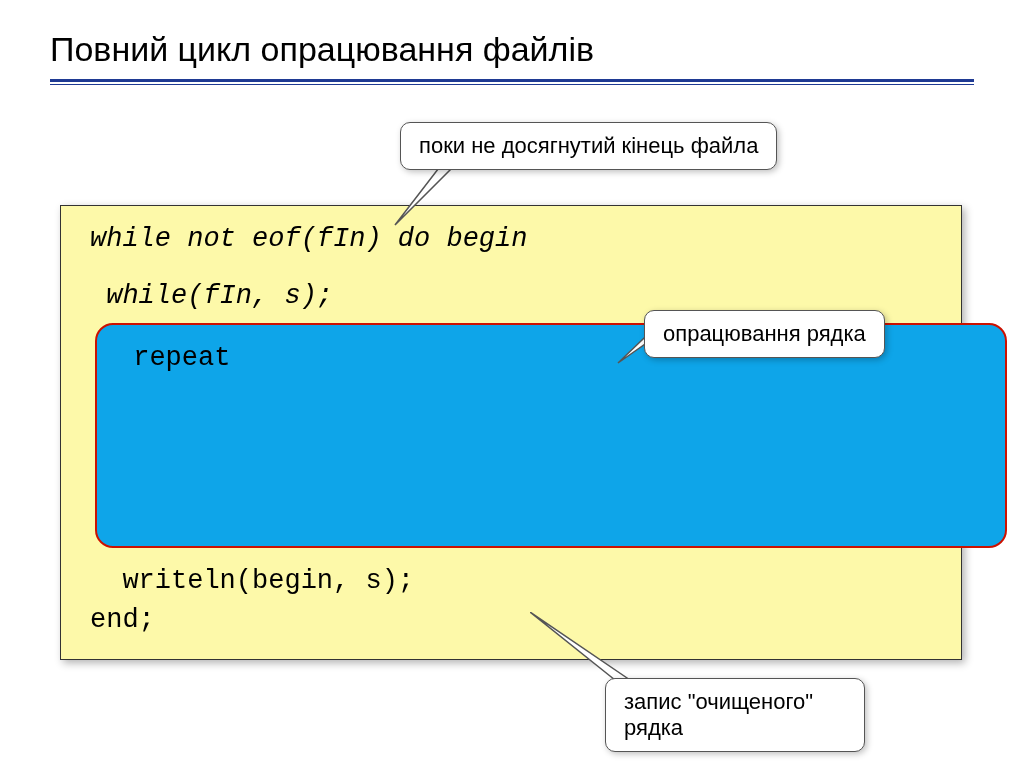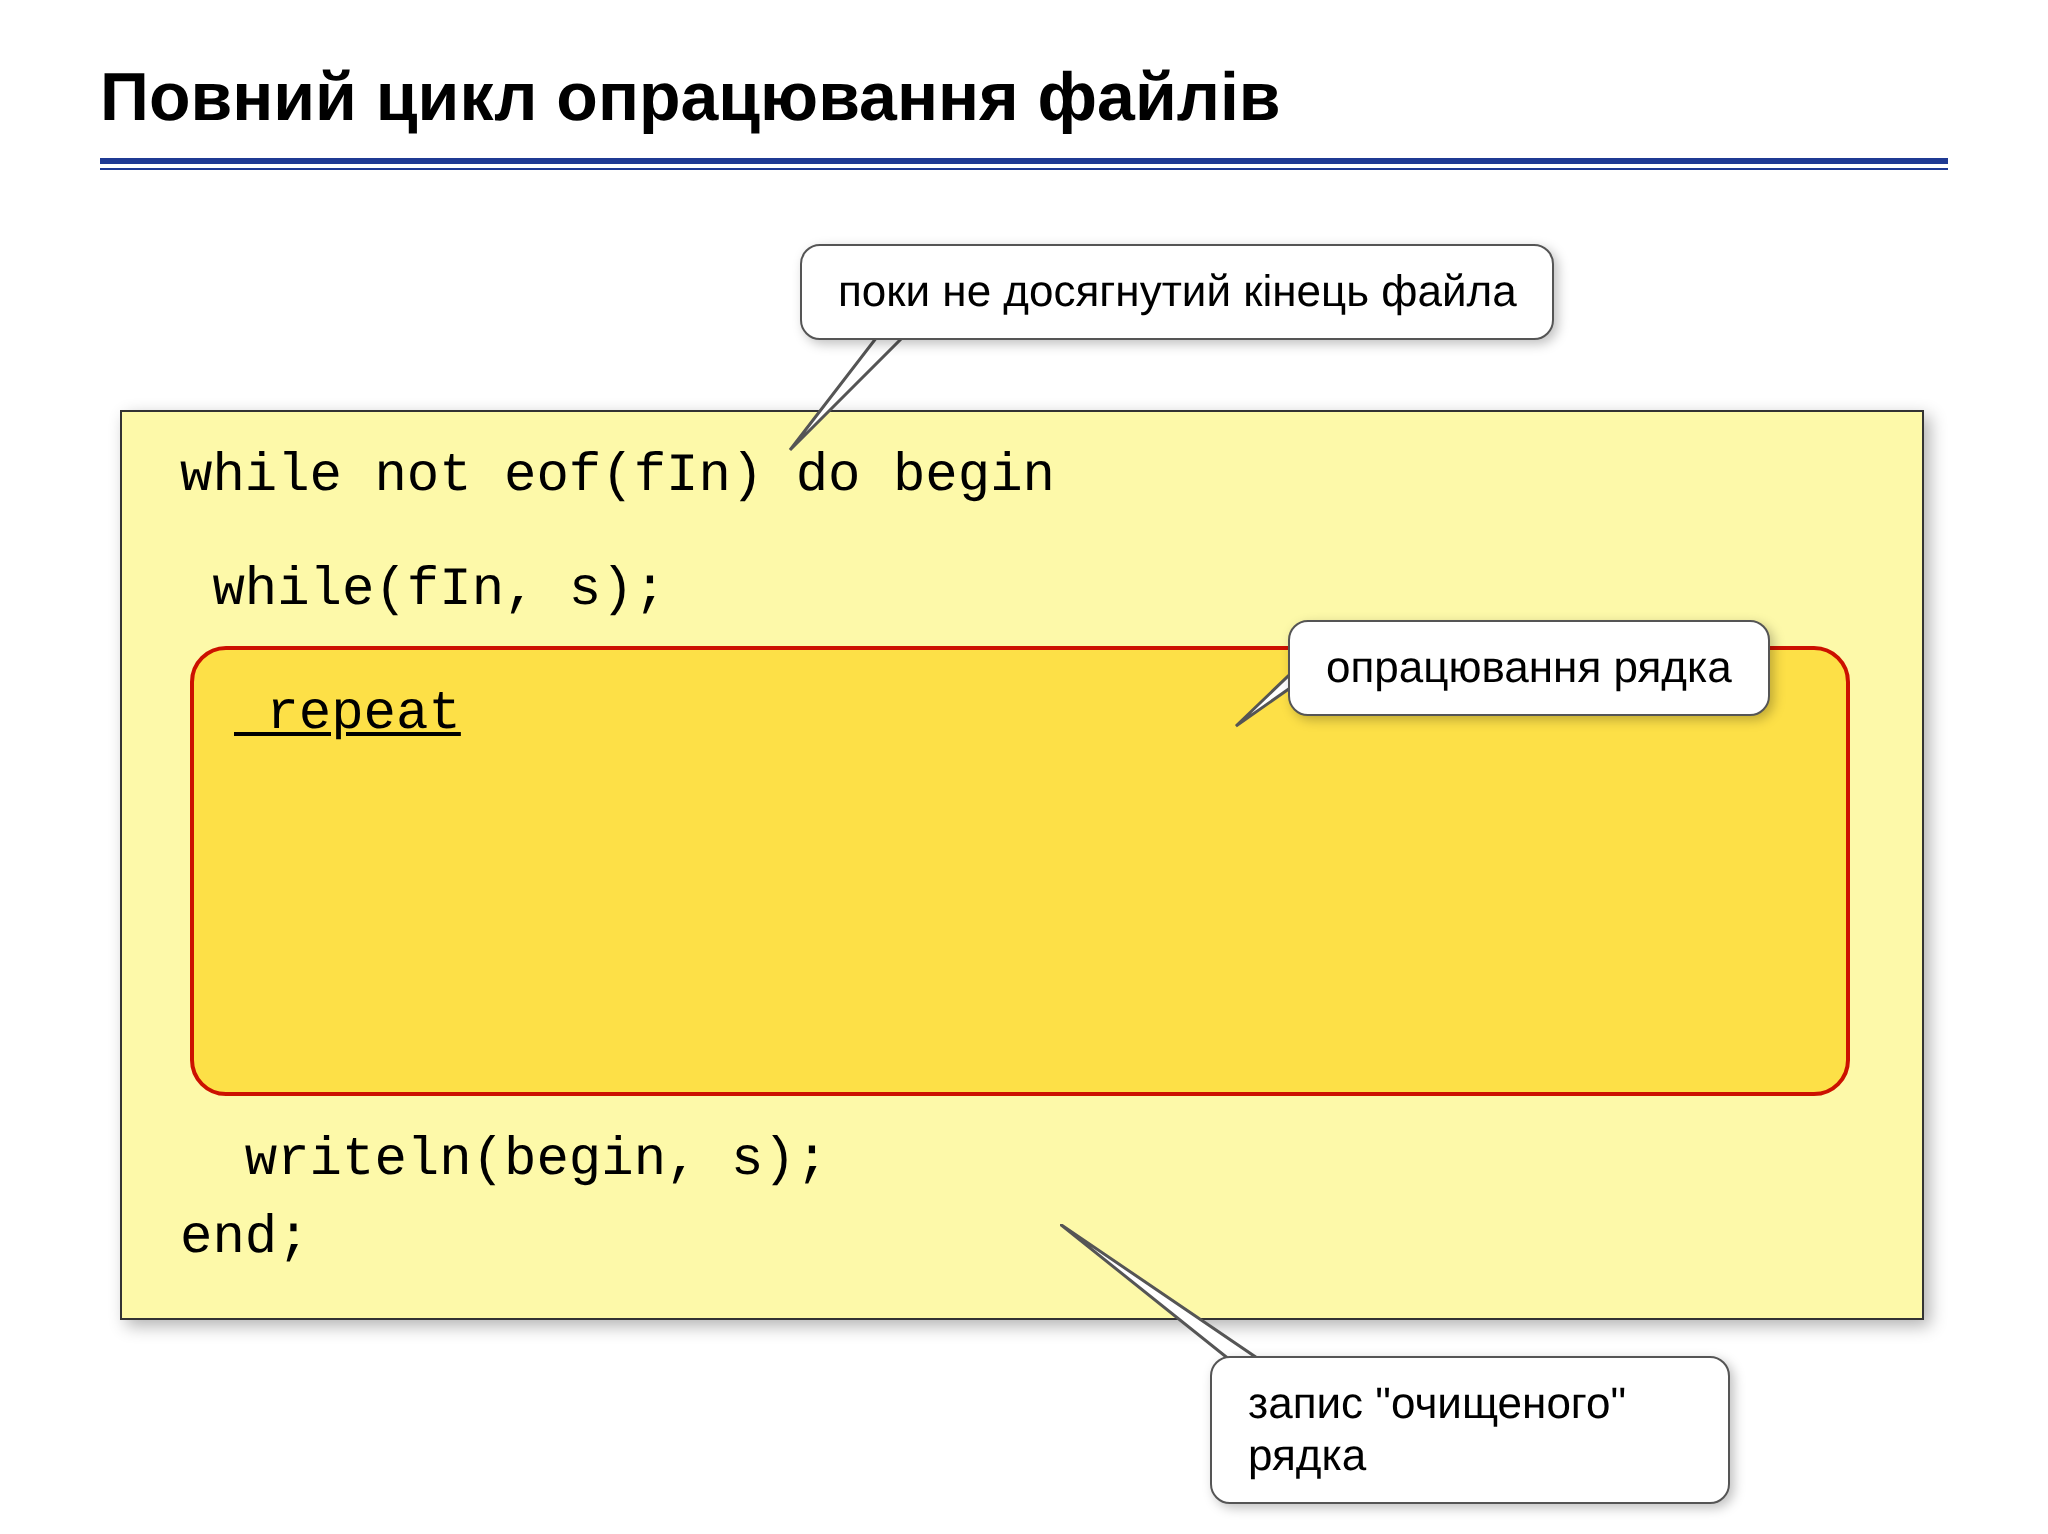--- a/index.html
+++ b/index.html
@@ -9,21 +9,21 @@
     background: #ffffff;
     font-family: Arial, sans-serif;
     position: relative;
     overflow: hidden;
   }
   .header {
     padding: 30px 50px 10px 50px;
   }
   .title {
     font-size: 34px;
-    font-weight: bold;
+    font-weight: normal;
     color: #000000;
     padding-bottom: 6px;
   }
   .underline1 {
     height: 3px;
     background: #1f3a93;
     margin-top: 4px;
   }
   .underline2 {
     height: 1px;
@@ -56,34 +56,34 @@
     height: 455px;
     background: #fdf9a9;
     border: 1.5px solid #333;
     box-shadow: 3px 3px 8px rgba(0,0,0,0.3);
     padding: 18px 30px;
   }
   .inner-box {
     position: absolute;
     top: 323px;
     left: 95px;
-    width: 830px;
+    width: 912px;
     height: 225px;
-    background: #fde047;
+    background: #0ea5e9;
     border: 2px solid #cc1100;
     border-radius: 18px;
     padding: 14px 20px;
     z-index: 5;
-    text-decoration: underline;
   }
   .code-top-lines {
     position: absolute;
     top: 220px;
     left: 90px;
     z-index: 3;
+    font-style: italic;
   }
   .code-bottom-lines {
     position: absolute;
     top: 562px;
     left: 90px;
     z-index: 3;
   }
   .code-line {
     font-family: "Courier New", monospace;
     font-size: 27px;

